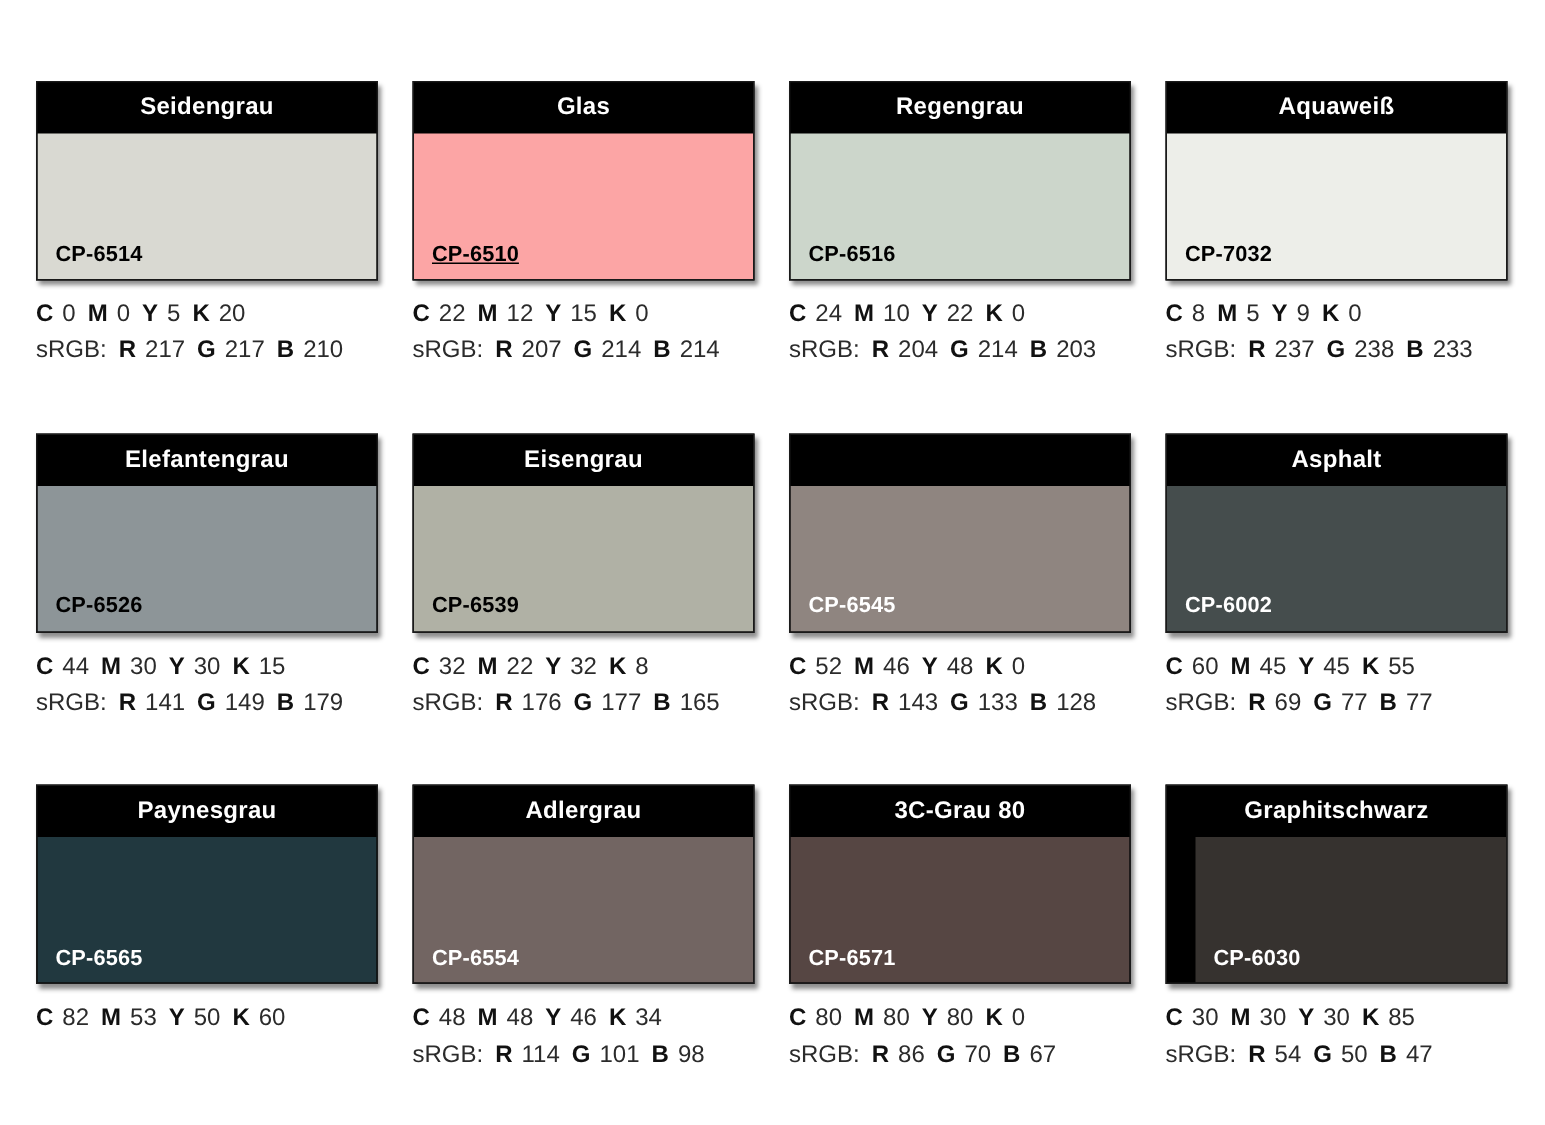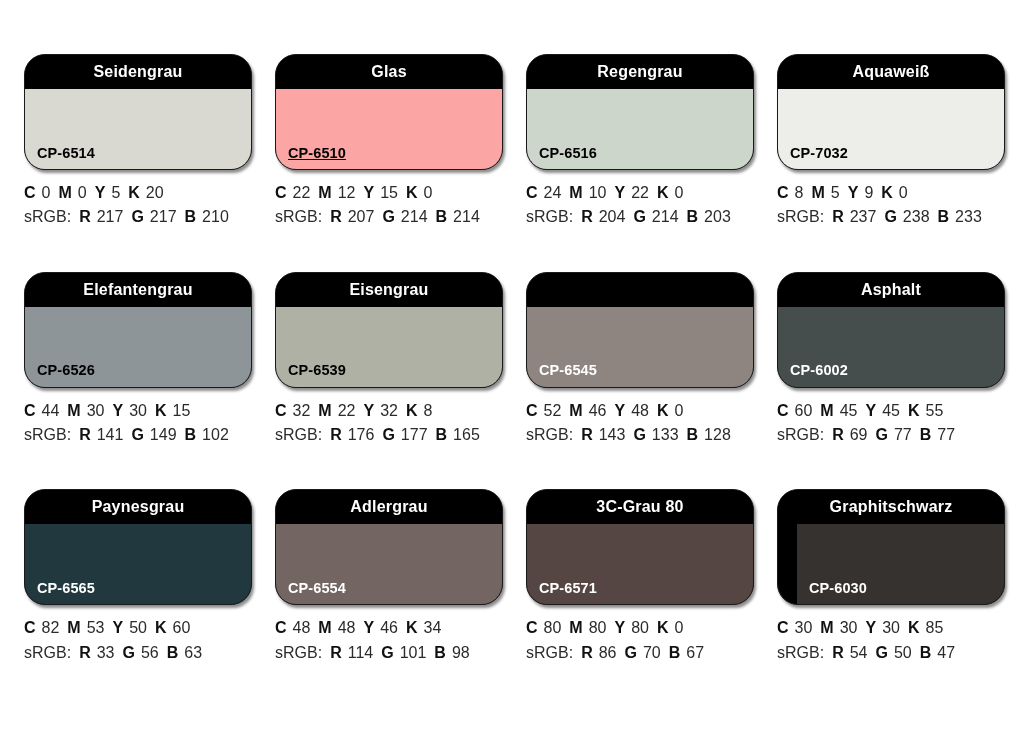--- a/index.html
+++ b/index.html
@@ -35,22 +35,22 @@
 
   .swatch-card {
     width: 228px;
     position: relative;
   }
 
   
   .plate {
     position: relative;
     width: 228px;
-    height: 116px;
-    border-radius: 21px;
+    height: 133px;
+    border-radius: 0;
     overflow: hidden;
     background: #000000;
     border: 1px solid #1a1a1a;
     box-sizing: border-box;
     box-shadow: 2px 3px 3px rgba(0,0,0,0.45);
   }
 
   .plate-header {
     height: 34px;
     background: #000000;
@@ -209,21 +209,21 @@
       </div>
       <div class="plate-field" style="background: rgb(141, 149, 152);">
         <span class="plate-code" style="color: rgb(0, 0, 0);">CP-6526</span>
       </div>
     </div>
     <div class="specs">
       <div class="spec-line">
         <span class="key">C</span><span class="sep"></span><span class="val">44</span><span class="sep-wide"></span><span class="key">M</span><span class="sep"></span><span class="val">30</span><span class="sep-wide"></span><span class="key">Y</span><span class="sep"></span><span class="val">30</span><span class="sep-wide"></span><span class="key">K</span><span class="sep"></span><span class="val">15</span>
       </div>
       <div class="spec-line">
-        <span class="lbl">sRGB:</span><span class="sep-wide"></span><span class="key">R</span><span class="sep"></span><span class="val">141</span><span class="sep-wide"></span><span class="key">G</span><span class="sep"></span><span class="val">149</span><span class="sep-wide"></span><span class="key">B</span><span class="sep"></span><span class="val">102</span>
+        <span class="lbl">sRGB:</span><span class="sep-wide"></span><span class="key">R</span><span class="sep"></span><span class="val">141</span><span class="sep-wide"></span><span class="key">G</span><span class="sep"></span><span class="val">149</span><span class="sep-wide"></span><span class="key">B</span><span class="sep"></span><span class="val">179</span>
       </div>
     </div>
   </div>
 
   <div class="swatch-card">
     <div class="plate">
       <div class="plate-header">
         <span class="plate-title">Eisengrau</span>
       </div>
       <div class="plate-field" style="background: rgb(176, 177, 165);">
@@ -281,23 +281,20 @@
         <span class="plate-title">Paynesgrau</span>
       </div>
       <div class="plate-field" style="background: rgb(33, 56, 63);">
         <span class="plate-code" style="color: rgb(255, 255, 255);">CP-6565</span>
       </div>
     </div>
     <div class="specs">
       <div class="spec-line">
         <span class="key">C</span><span class="sep"></span><span class="val">82</span><span class="sep-wide"></span><span class="key">M</span><span class="sep"></span><span class="val">53</span><span class="sep-wide"></span><span class="key">Y</span><span class="sep"></span><span class="val">50</span><span class="sep-wide"></span><span class="key">K</span><span class="sep"></span><span class="val">60</span>
       </div>
-      <div class="spec-line">
-        <span class="lbl">sRGB:</span><span class="sep-wide"></span><span class="key">R</span><span class="sep"></span><span class="val">33</span><span class="sep-wide"></span><span class="key">G</span><span class="sep"></span><span class="val">56</span><span class="sep-wide"></span><span class="key">B</span><span class="sep"></span><span class="val">63</span>
-      </div>
     </div>
   </div>
 
   <div class="swatch-card">
     <div class="plate">
       <div class="plate-header">
         <span class="plate-title">Adlergrau</span>
       </div>
       <div class="plate-field" style="background: rgb(114, 101, 98);">
         <span class="plate-code" style="color: rgb(255, 255, 255);">CP-6554</span>

